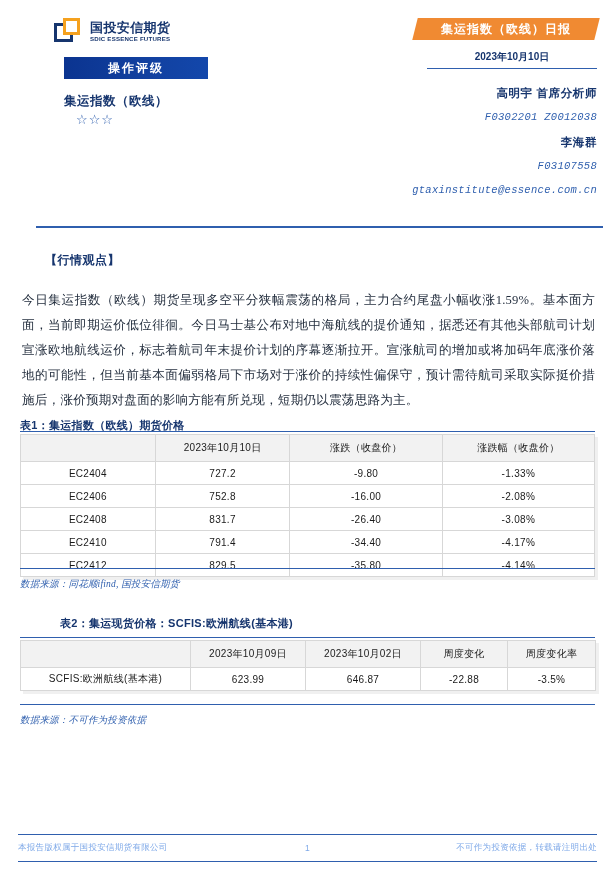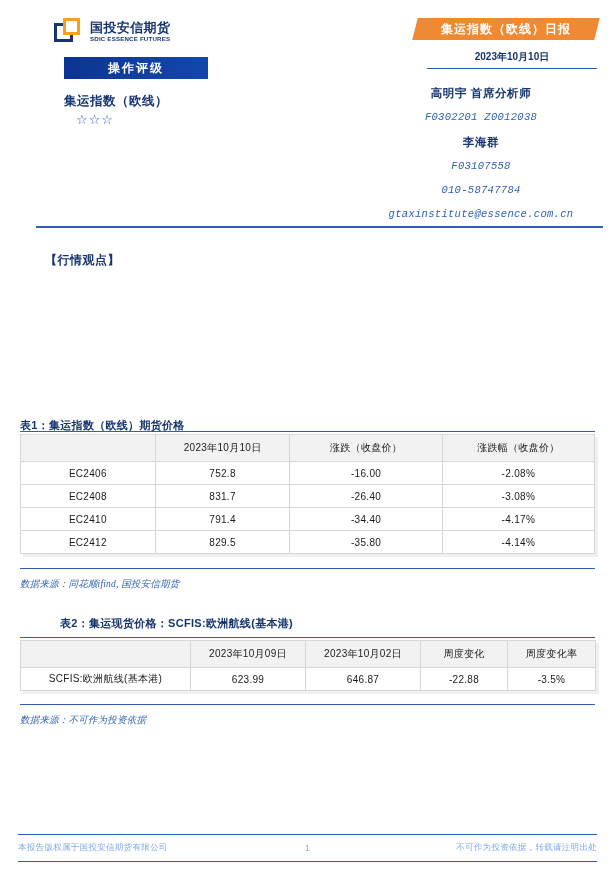--- a/index.html
+++ b/index.html
@@ -161,21 +161,21 @@
     color: #16356e;
     padding-bottom: 4px;
     border-bottom: 1px solid #2f5fae;
   }
 
   .contact {
     position: absolute;
     right: 18px;
     top: 86px;
     width: 232px;
-    text-align: center;
+    text-align: right;
   }
   .contact .c-name {
     font-family: "Liberation Sans", sans-serif;
     font-size: 11.5px;
     font-weight: bold;
     color: #16356e;
     margin-bottom: 10px;
     letter-spacing: 0.6px;
   }
   .contact .c-val {
@@ -362,48 +362,54 @@
       <span>集运指数（欧线）日报</span>
     </div>
 
     <div class="report-date">2023年10月10日</div>
 
     <div class="contact">
       <div class="c-name">高明宇  首席分析师</div>
       <div class="c-val">F0302201  Z0012038</div>
       <div class="c-name">李海群</div>
       <div class="c-val">F03107558</div>
-      <div class="c-val">010-58747784</div>
       <div class="c-val last">gtaxinstitute@essence.com.cn</div>
     </div>
 
     <div class="header-rule"></div>
   </div>
 
   <div class="section-head">【行情观点】</div>
+  <div class="body-text">今日集运指数（欧线）期货呈现多空平分狭幅震荡的格局，主力合约尾盘小幅收涨1.59%。基本面方面，当前即期运价低位徘徊。今日马士基公布对地中海航线的提价通知，据悉还有其他头部航司计划宣涨欧地航线运价，标志着航司年末提价计划的序幕逐渐拉开。宣涨航司的增加或将加码年底涨价落地的可能性，但当前基本面偏弱格局下市场对于涨价的持续性偏保守，预计需待航司采取实际挺价措施后，涨价预期对盘面的影响方能有所兑现，短期仍以震荡思路为主。</div>
 
   <div class="tbl-caption tbl-caption-1">表1：集运指数（欧线）期货价格</div>
   <div class="rule-blue rule-1a"></div>
   <div class="table1-wrap">
     <table class="data">
       <colgroup>
         <col style="width:115px">
         <col style="width:115px">
         <col style="width:130px">
         <col style="width:130px">
       </colgroup>
       <thead>
         <tr>
           <th></th>
           <th>2023年10月10日</th>
           <th>涨跌（收盘价）</th>
           <th>涨跌幅（收盘价）</th>
         </tr>
       </thead>
       <tbody>
+        <tr>
+          <td>EC2404</td>
+          <td>727.2</td>
+          <td>-9.80</td>
+          <td>-1.33%</td>
+        </tr>
         <tr>
           <td>EC2406</td>
           <td>752.8</td>
           <td>-16.00</td>
           <td>-2.08%</td>
         </tr>
         <tr>
           <td>EC2408</td>
           <td>831.7</td>
           <td>-26.40</td>

